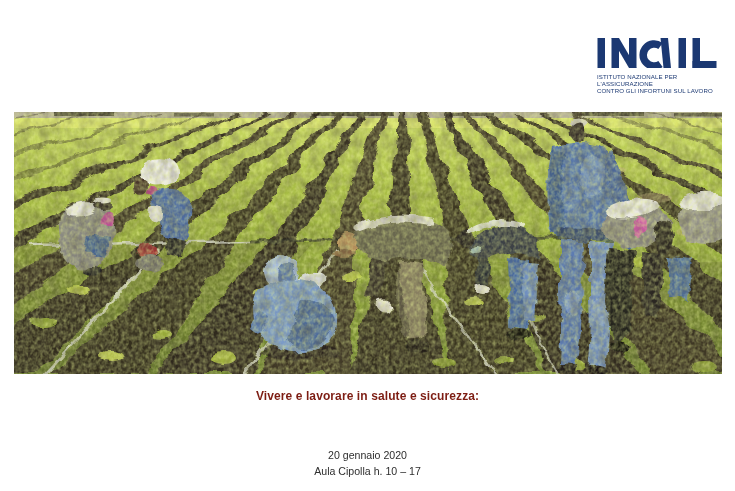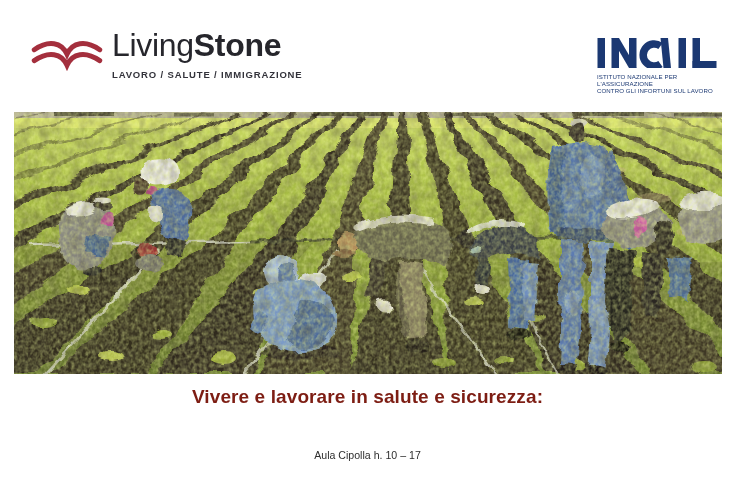--- a/index.html
+++ b/index.html
@@ -21,43 +21,33 @@
   .inail-mark{width:123px;height:30px;display:block;}
   .inail-sub{margin-top:5px;font-size:6.1px;line-height:7px;letter-spacing:0.1px;color:#1b3872;}
 
   
   .hero{position:absolute;left:14px;top:112px;width:708px;height:262px;margin:0;}
   .scene{width:100%;height:100%;display:block;}
 
   
   .event-title{
     position:absolute;left:0;top:386px;width:735px;margin:0;text-align:center;
-    font-size:19px;font-weight:700;line-height:21.5px;color:#7d1d13;letter-spacing:0.1px;
+    font-size:12px;font-weight:700;line-height:21.5px;color:#7d1d13;letter-spacing:0.1px;
   }
   .event-title span{white-space:nowrap;}
   .event-details{
     position:absolute;left:0;top:447px;width:735px;text-align:center;
     font-size:10.6px;line-height:16.2px;color:#2e2e2e;
   }
 </style>
 </head>
 <body>
 
 <div class="page">
 
-  <div class="ls-logo">
-    <svg class="ls-mark" viewBox="0 0 80 44" aria-hidden="true">
-      <path d="M4,14 C20,3 34,6 40,19 C46,6 60,3 76,14" fill="none" stroke="#a42f3d" stroke-width="5.5" stroke-linecap="round"></path>
-      <path d="M4,26 C20,15 34,18 40,31 C46,18 60,15 76,26" fill="none" stroke="#a42f3d" stroke-width="5.5" stroke-linecap="round"></path>
-    </svg>
-    <div class="ls-text">
-      <div class="ls-word"><span>Living</span><span class="bold">Stone</span></div>
-      <div class="ls-tagline">LAVORO / SALUTE / IMMIGRAZIONE</div>
-    </div>
-  </div>
 
   <div class="inail">
     <svg class="inail-mark" viewBox="0 0 122 30" aria-label="INAIL">
       <g fill="#1b3872">
         <rect x="0" y="0" width="7.5" height="30"></rect>
         <rect x="14" y="0" width="7.5" height="30"></rect>
         <polygon points="14,0 21.5,0 39,30 31.5,30"></polygon>
         <rect x="31.5" y="0" width="7.5" height="30"></rect>
         <polygon points="63,0 70.5,0 73.5,30 66,30"></polygon>
         <rect x="81" y="0" width="7.5" height="30"></rect>
@@ -276,16 +266,17 @@
       <rect x="14" y="112" width="708" height="262" filter="url(#fGrainY)" opacity="0.5"></rect>
       <rect x="14" y="112" width="708" height="262" filter="url(#fGrainD)" opacity="0.4"></rect>
     </svg>
   </figure>
 
   <h1 class="event-title">
     <span>Vivere e lavorare in salute e sicurezza:</span><br>
   </h1>
 
   <div class="event-details">
+    <div>20 gennaio 2020</div>
     <div>Aula Cipolla h. 10 – 17</div>
   </div>
 
 </div>
 
 </body></html>

